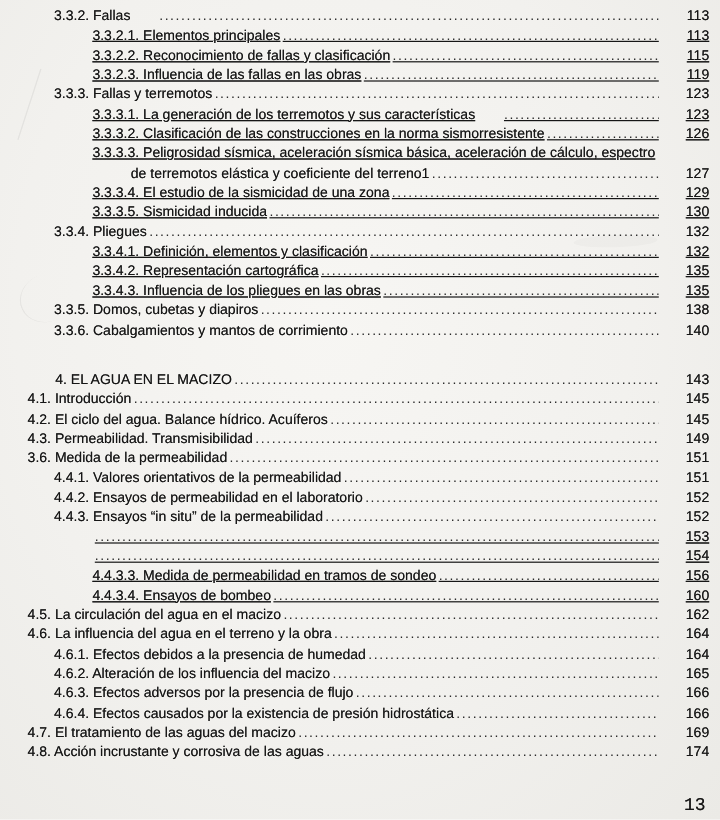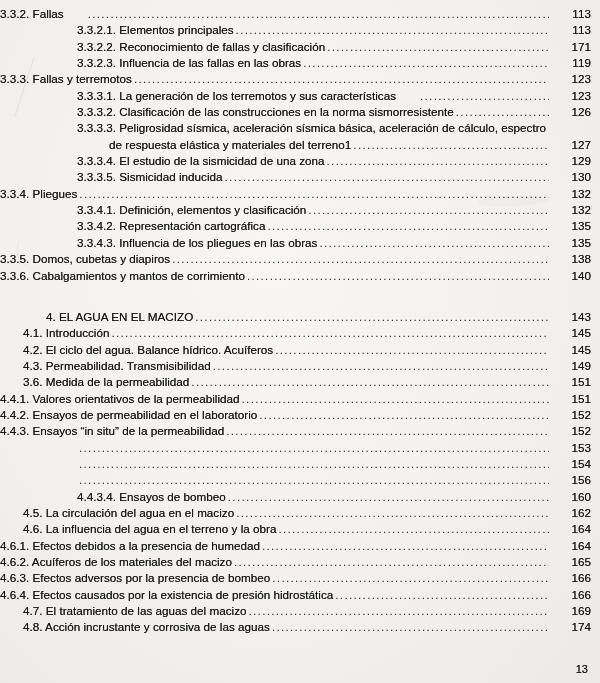--- a/index.html
+++ b/index.html
@@ -30,30 +30,31 @@
     flex:1 1 auto;min-width:0;overflow:hidden;
     white-space:nowrap;letter-spacing:1.3px;padding-left:2px;
     color:#282828;
   }
   .row .pg{
     flex:0 0 auto;width:42px;text-align:right;
     text-shadow:0 0 .4px rgba(22,22,22,.75);
   }
   .lv1{padding-left:5px;margin-left:41px;}
   .lv2{padding-left:23px;}
-  .lv3{}
-  .lv4{padding-left:77px;}
+  .lv3{padding-left:45px;}
+  .lv4{padding-left:77px;text-decoration:underline;}
   .lv5{padding-left:109px;}
   .section-gap{margin-top:25px;}
   .pre-gap .dots{padding-left:24px;}
   .no-leader .dots{visibility:hidden;}
   .footer-num{
     position:absolute;top:663px;right:12px;
-    font-size:11px;
+    font-size:15px;
     text-shadow:0 0 .4px rgba(22,22,22,.75);
+    font-family:Liberation Mono, monospace;
   }
   .artifact{position:absolute;pointer-events:none;}
   .a1{left:24px;top:56px;width:1px;height:62px;background:rgba(40,40,40,.07);transform:rotate(18deg);}
   .a2{left:16px;top:228px;width:46px;height:40px;border-left:1px solid rgba(40,40,40,.06);border-radius:50%;transform:rotate(-24deg);}
   .a3{right:52px;top:196px;width:70px;height:10px;background:rgba(40,40,40,.025);transform:rotate(-2deg);border-radius:50%;}
 </style>
 </head>
 <body>
 
 <div class="page">
@@ -64,21 +65,21 @@
     <span class="pg">113</span>
   </div>
       <div class="row lv4">
     <span class="t">3.3.2.1. Elementos principales</span>
     <span class="dots">............................................................................................................................................................................................................................</span>
     <span class="pg">113</span>
   </div>
       <div class="row lv4">
     <span class="t">3.3.2.2. Reconocimiento de fallas y clasificación</span>
     <span class="dots">............................................................................................................................................................................................................................</span>
-    <span class="pg">171</span>
+    <span class="pg">115</span>
   </div>
       <div class="row lv4">
     <span class="t">3.3.2.3. Influencia de las fallas en las obras</span>
     <span class="dots">............................................................................................................................................................................................................................</span>
     <span class="pg">119</span>
   </div>
       <div class="row lv3">
     <span class="t">3.3.3. Fallas y terremotos</span>
     <span class="dots">............................................................................................................................................................................................................................</span>
     <span class="pg">123</span>
@@ -92,21 +93,21 @@
     <span class="t">3.3.3.2. Clasificación de las construcciones en la norma sismorresistente</span>
     <span class="dots">............................................................................................................................................................................................................................</span>
     <span class="pg">126</span>
   </div>
       <div class="row lv4 no-leader">
     <span class="t">3.3.3.3. Peligrosidad sísmica, aceleración sísmica básica, aceleración de cálculo, espectro</span>
     <span class="dots"></span>
     <span class="pg"></span>
   </div>
       <div class="row lv5">
-    <span class="t">de respuesta elástica y materiales del terreno1</span>
+    <span class="t">de terremotos elástica y coeficiente del terreno1</span>
     <span class="dots">............................................................................................................................................................................................................................</span>
     <span class="pg">127</span>
   </div>
       <div class="row lv4">
     <span class="t">3.3.3.4. El estudio de la sismicidad de una zona</span>
     <span class="dots">............................................................................................................................................................................................................................</span>
     <span class="pg">129</span>
   </div>
       <div class="row lv4">
     <span class="t">3.3.3.5. Sismicidad inducida</span>
@@ -185,20 +186,21 @@
   </div>
       <div class="row lv4">
     <span class="dots">............................................................................................................................................................................................................................</span>
     <span class="pg">153</span>
   </div>
       <div class="row lv4">
     <span class="dots">............................................................................................................................................................................................................................</span>
     <span class="pg">154</span>
   </div>
       <div class="row lv4">
+    <span class="t">4.4.3.3. Medida de permeabilidad en tramos de sondeo</span>
     <span class="dots">............................................................................................................................................................................................................................</span>
     <span class="pg">156</span>
   </div>
       <div class="row lv4">
     <span class="t">4.4.3.4. Ensayos de bombeo</span>
     <span class="dots">............................................................................................................................................................................................................................</span>
     <span class="pg">160</span>
   </div>
       <div class="row lv2">
     <span class="t">4.5. La circulación del agua en el macizo</span>
@@ -209,26 +211,26 @@
     <span class="t">4.6. La influencia del agua en el terreno y la obra</span>
     <span class="dots">............................................................................................................................................................................................................................</span>
     <span class="pg">164</span>
   </div>
       <div class="row lv3">
     <span class="t">4.6.1. Efectos debidos a la presencia de humedad</span>
     <span class="dots">............................................................................................................................................................................................................................</span>
     <span class="pg">164</span>
   </div>
       <div class="row lv3">
-    <span class="t">4.6.2. Acuíferos de los materiales del macizo</span>
+    <span class="t">4.6.2. Alteración de los influencia del macizo</span>
     <span class="dots">............................................................................................................................................................................................................................</span>
     <span class="pg">165</span>
   </div>
       <div class="row lv3">
-    <span class="t">4.6.3. Efectos adversos por la presencia de bombeo</span>
+    <span class="t">4.6.3. Efectos adversos por la presencia de flujo</span>
     <span class="dots">............................................................................................................................................................................................................................</span>
     <span class="pg">166</span>
   </div>
       <div class="row lv3">
     <span class="t">4.6.4. Efectos causados por la existencia de presión hidrostática</span>
     <span class="dots">............................................................................................................................................................................................................................</span>
     <span class="pg">166</span>
   </div>
       <div class="row lv2">
     <span class="t">4.7. El tratamiento de las aguas del macizo</span>

